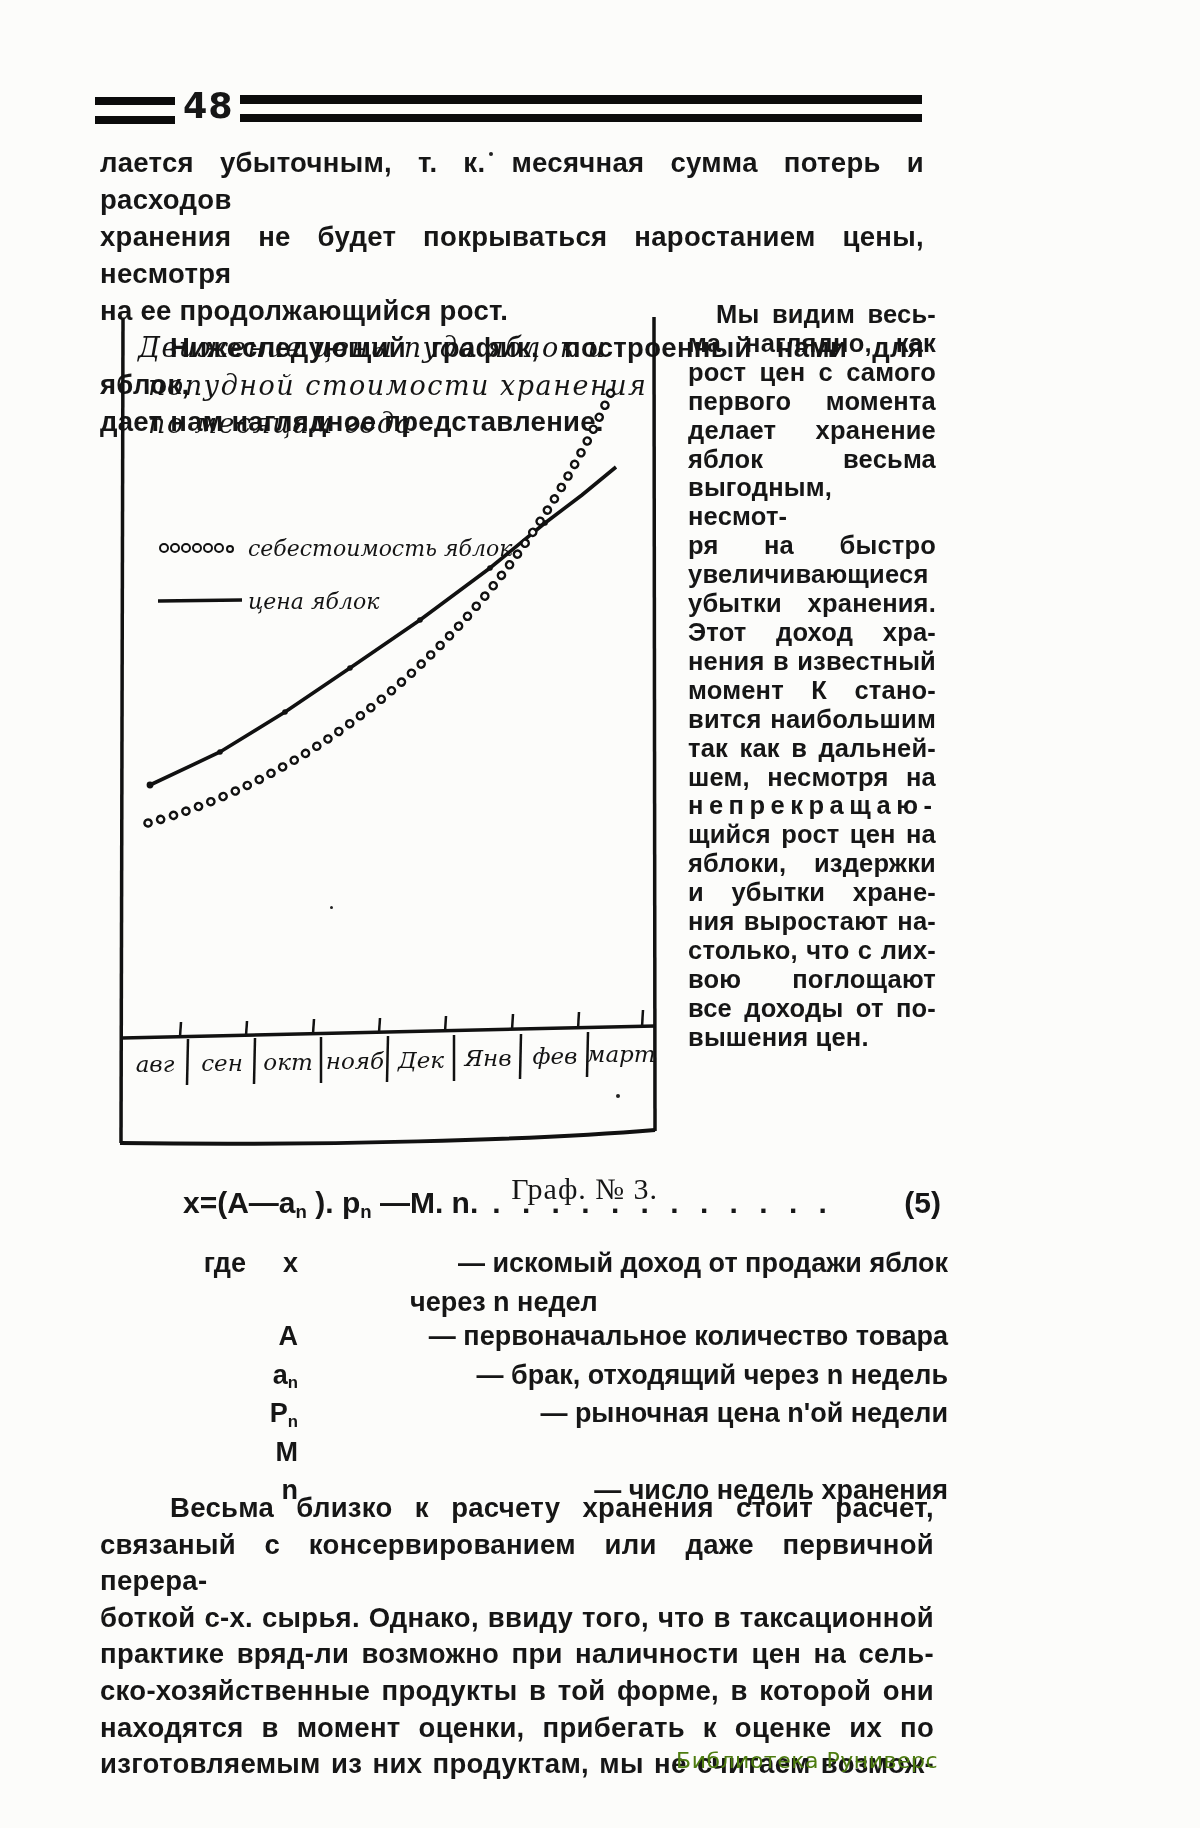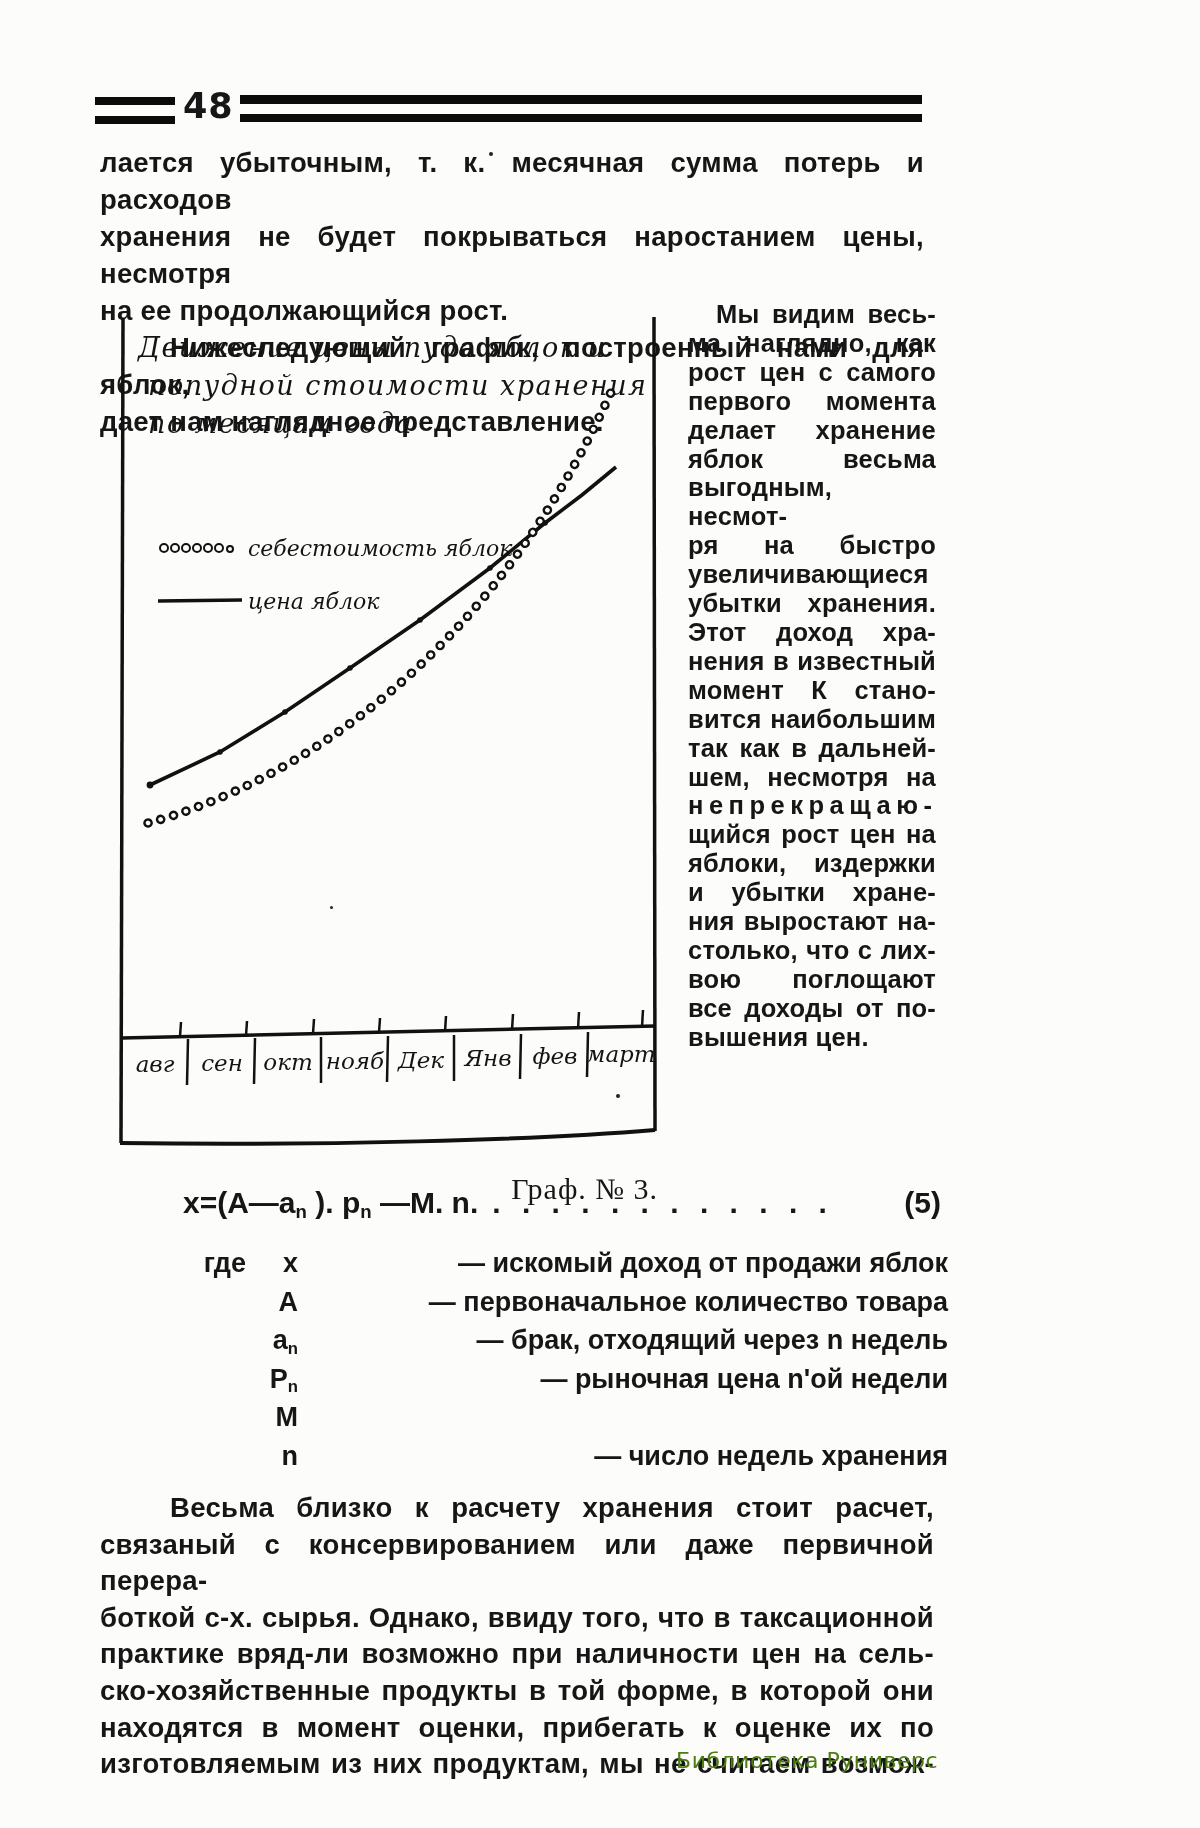--- a/index.html
+++ b/index.html
@@ -203,20 +203,21 @@
     <span class="dots">.  .  .  .  .  .  .  .     .  .  .  .</span>
     <span>(5)</span>
   </div>
 
   <div class="defs">
     <div class="defrow">
       <span class="defpre">где</span>
       <span class="defsym"><span>x</span><span class="subn"></span></span>
       <span class="defdesc">— искомый доход от продажи яблок</span>
     </div>
+    <div class="defcont">через n недел</div>
     <div class="defrow">
       <span class="defpre"></span>
       <span class="defsym"><span>А</span><span class="subn"></span></span>
       <span class="defdesc">— первоначальное количество товара</span>
     </div>
     <div class="defrow">
       <span class="defpre"></span>
       <span class="defsym"><span>a</span><span class="subn">n</span></span>
       <span class="defdesc">— брак, отходящий через n недель</span>
     </div>

